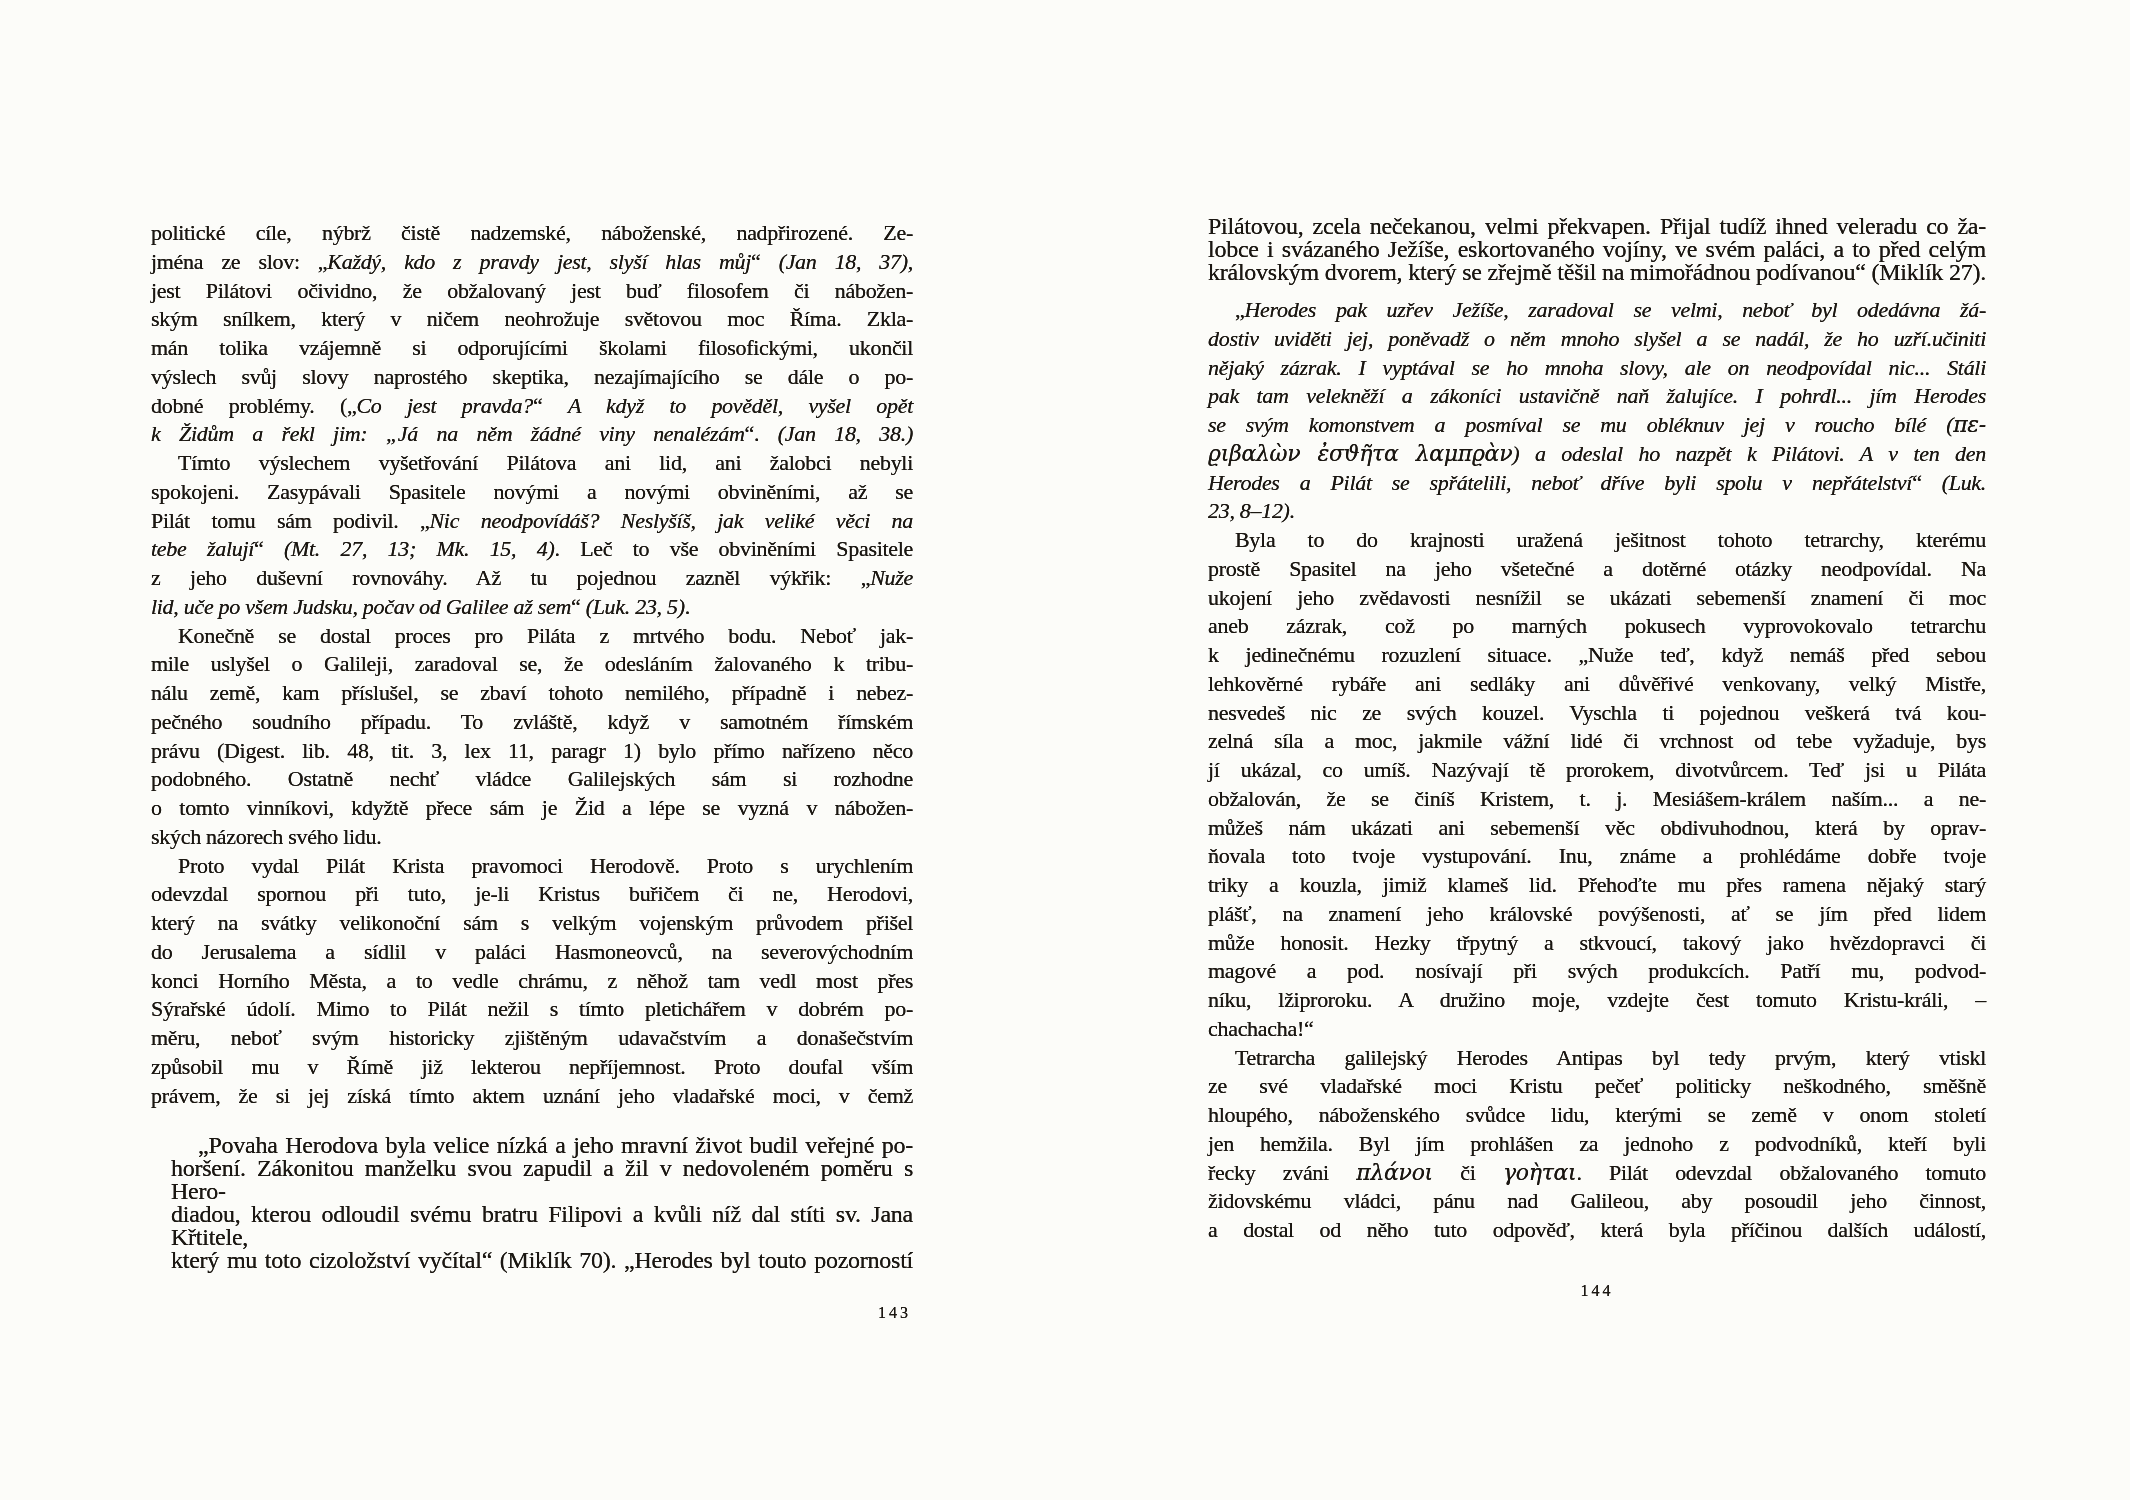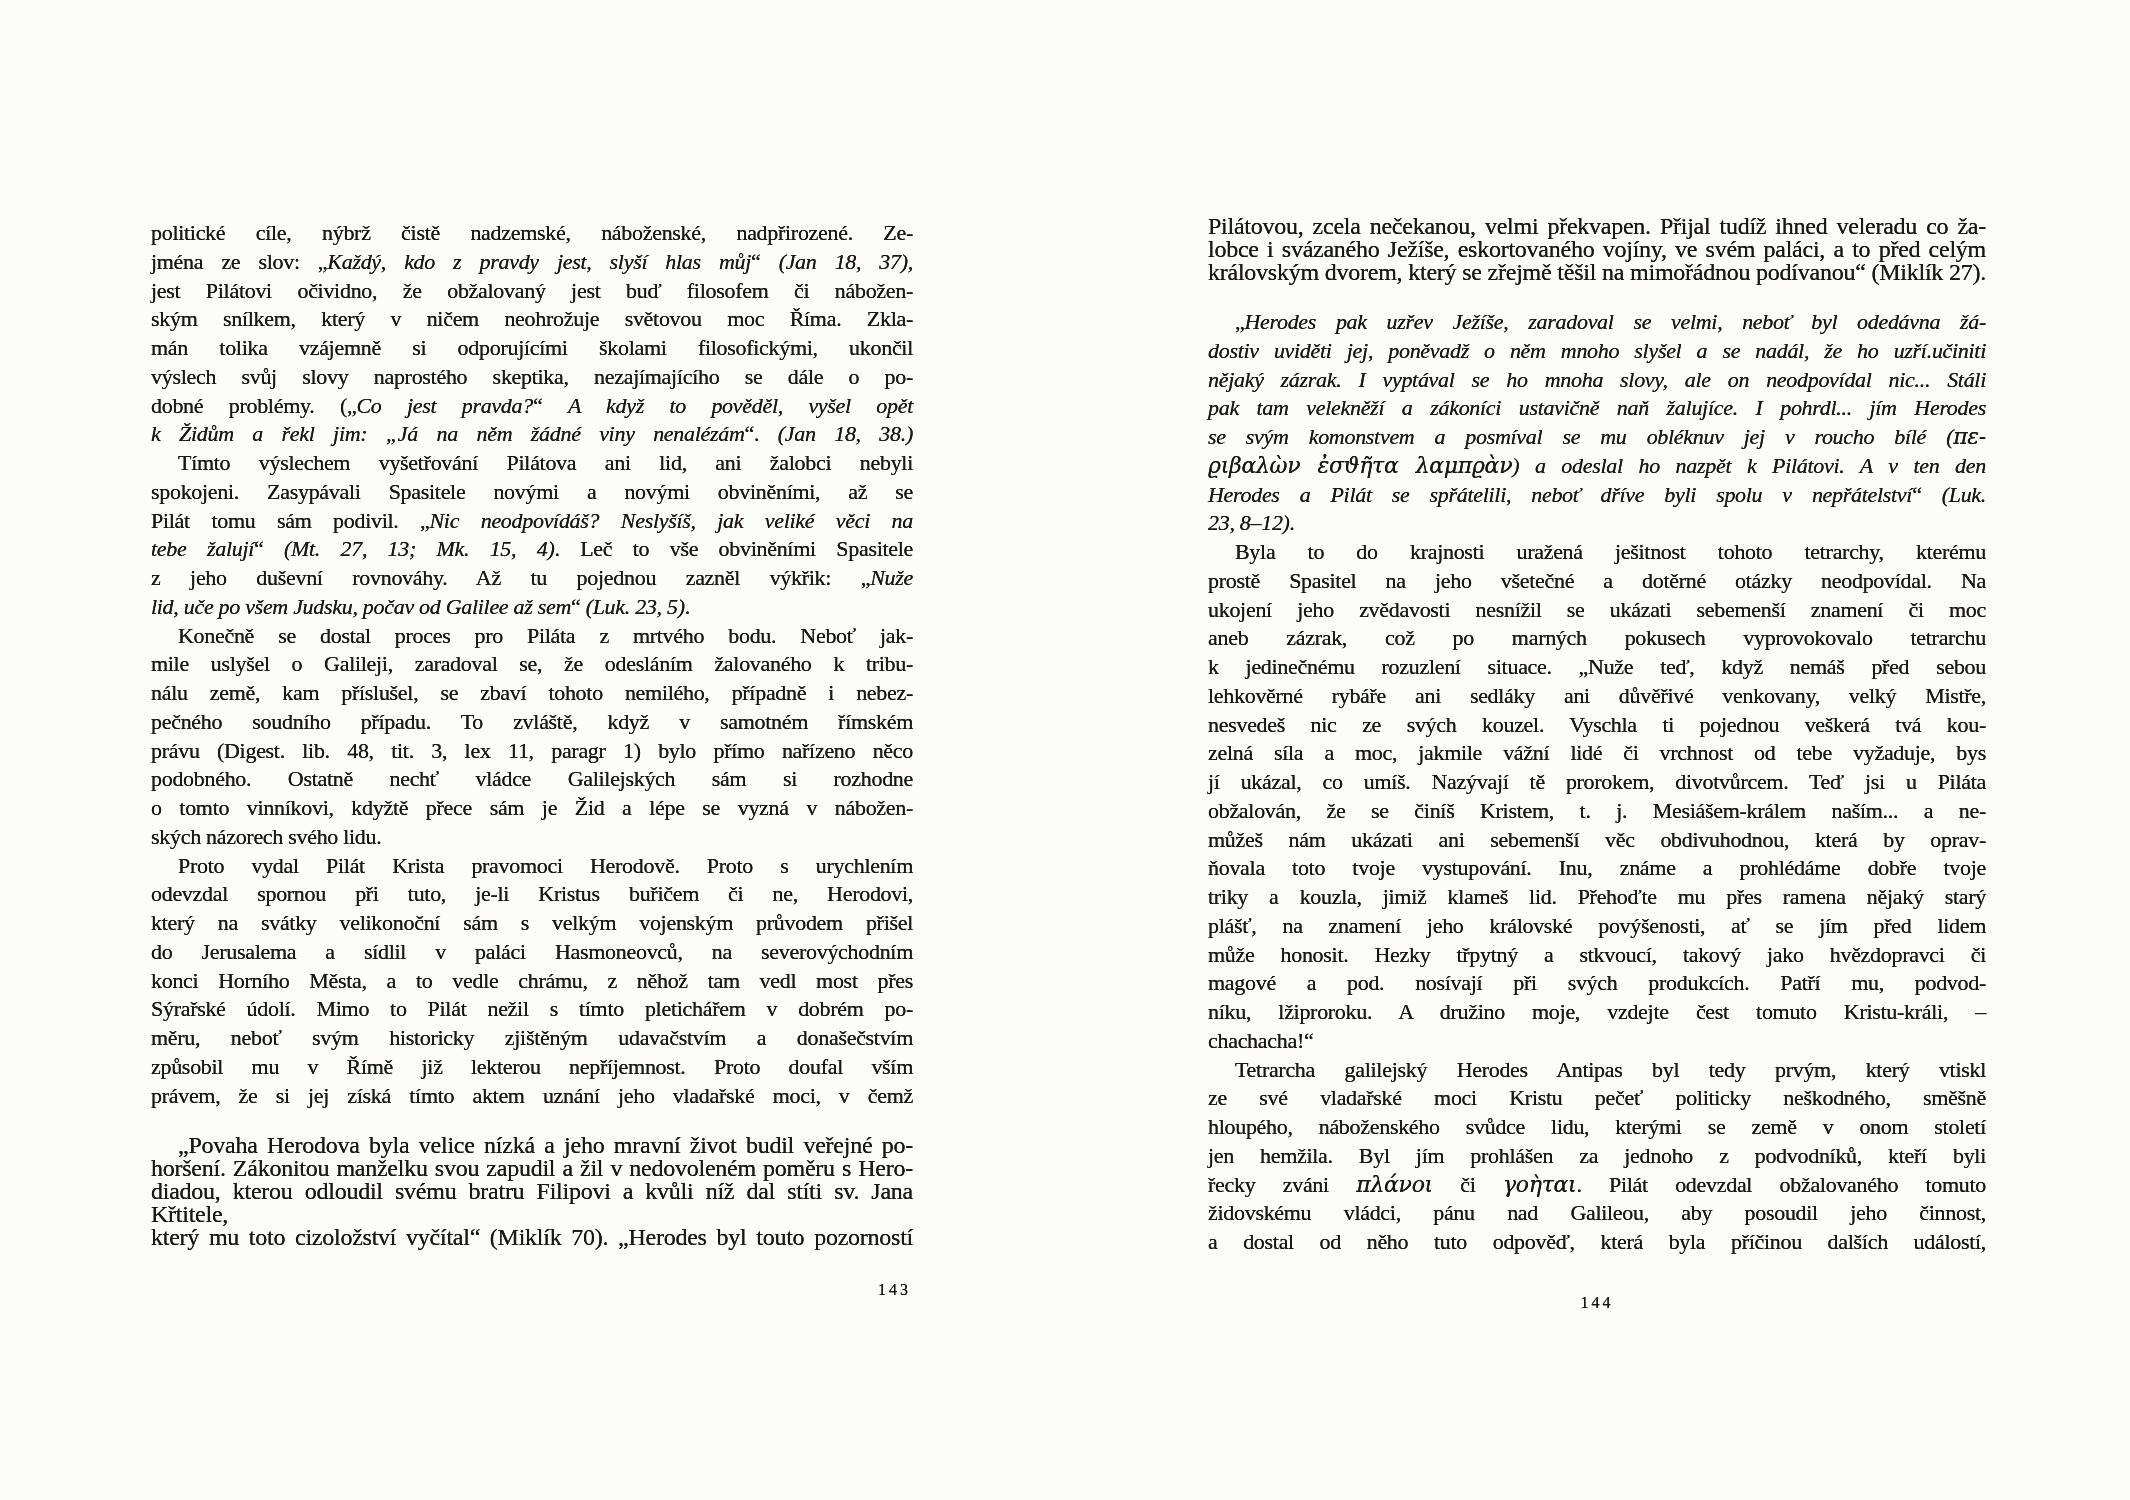--- a/index.html
+++ b/index.html
@@ -67,38 +67,38 @@
         <div class="line just first"><span class="seg-r">Proto vydal Pilát Krista pravomoci Herodově. Proto s urychlením</span></div>
         <div class="line just"><span class="seg-r">odevzdal spornou při tuto, je-li Kristus buřičem či ne, Herodovi,</span></div>
         <div class="line just"><span class="seg-r">který na svátky velikonoční sám s velkým vojenským průvodem přišel</span></div>
         <div class="line just"><span class="seg-r">do Jerusalema a sídlil v paláci Hasmoneovců, na severovýchodním</span></div>
         <div class="line just"><span class="seg-r">konci Horního Města, a to vedle chrámu, z něhož tam vedl most přes</span></div>
         <div class="line just"><span class="seg-r">Sýrařské údolí. Mimo to Pilát nežil s tímto pletichářem v dobrém po-</span></div>
         <div class="line just"><span class="seg-r">měru, neboť svým historicky zjištěným udavačstvím a donašečstvím</span></div>
         <div class="line just"><span class="seg-r">způsobil mu v Římě již lekterou nepříjemnost. Proto doufal vším</span></div>
         <div class="line just"><span class="seg-r">právem, že si jej získá tímto aktem uznání jeho vladařské moci, v čemž</span></div>
       </div>
-      <div class="block footnote" style="margin-top: 24px;">
+      <div class="block footnote" style="margin-top: 24px; margin-left: 20px;">
         <div class="line just first"><span class="seg-r">„Povaha Herodova byla velice nízká a jeho mravní život budil veřejné po-</span></div>
         <div class="line just"><span class="seg-r">horšení. Zákonitou manželku svou zapudil a žil v nedovoleném poměru s Hero-</span></div>
         <div class="line just"><span class="seg-r">diadou, kterou odloudil svému bratru Filipovi a kvůli níž dal stíti sv. Jana Křtitele,</span></div>
         <div class="line just"><span class="seg-r">který mu toto cizoložství vyčítal“ (Miklík 70). „Herodes byl touto pozorností</span></div>
       </div>
     </div>
   <div class="pagenum pn-left">143</div>
 </div>
 
 <div class="col" id="right-col">
   <div>
       <div class="block footnote">
         <div class="line just"><span class="seg-r">Pilátovou, zcela nečekanou, velmi překvapen. Přijal tudíž ihned veleradu co ža-</span></div>
         <div class="line just"><span class="seg-r">lobce i svázaného Ježíše, eskortovaného vojíny, ve svém paláci, a to před celým</span></div>
         <div class="line just"><span class="seg-r">královským dvorem, který se zřejmě těšil na mimořádnou podívanou“ (Miklík 27).</span></div>
       </div>
-      <div class="block quote" style="margin-top: 24px;">
+      <div class="block quote" style="margin-top: 12px;">
         <div class="line just first"><span class="seg-r">„</span><span class="seg-i">Herodes pak uzřev Ježíše, zaradoval se velmi, neboť byl odedávna žá-</span></div>
         <div class="line just"><span class="seg-i">dostiv uviděti jej, poněvadž o něm mnoho slyšel a se nadál, že ho uzří.učiniti</span></div>
         <div class="line just"><span class="seg-i">nějaký zázrak. I vyptával se ho mnoha slovy, ale on neodpovídal nic... Stáli</span></div>
         <div class="line just"><span class="seg-i">pak tam velekněží a zákoníci ustavičně naň žalujíce. I pohrdl... jím Herodes</span></div>
         <div class="line just"><span class="seg-i">se svým komonstvem a posmíval se mu obléknuv jej v roucho bílé (</span><span class="seg-g">πε-</span></div>
         <div class="line just"><span class="seg-g">ϱιβαλὼν ἐσϑῆτα λαμπϱὰν</span><span class="seg-i">) a odeslal ho nazpět k Pilátovi. A v ten den</span></div>
         <div class="line just"><span class="seg-i">Herodes a Pilát se spřátelili, neboť dříve byli spolu v nepřátelství</span><span class="seg-r">“ </span><span class="seg-i">(Luk.</span></div>
         <div class="line"><span class="seg-i">23, 8–12).</span></div>
       </div>
       <div class="block body">

